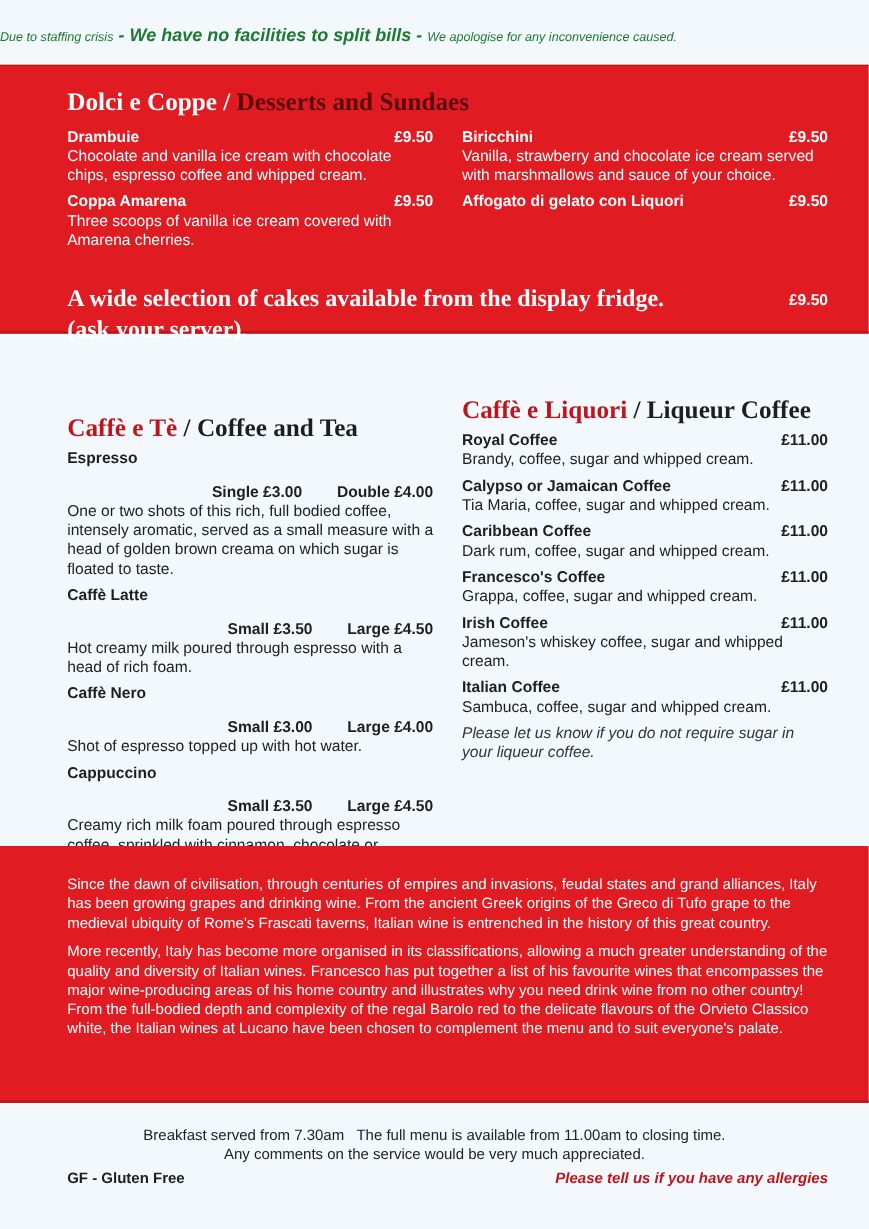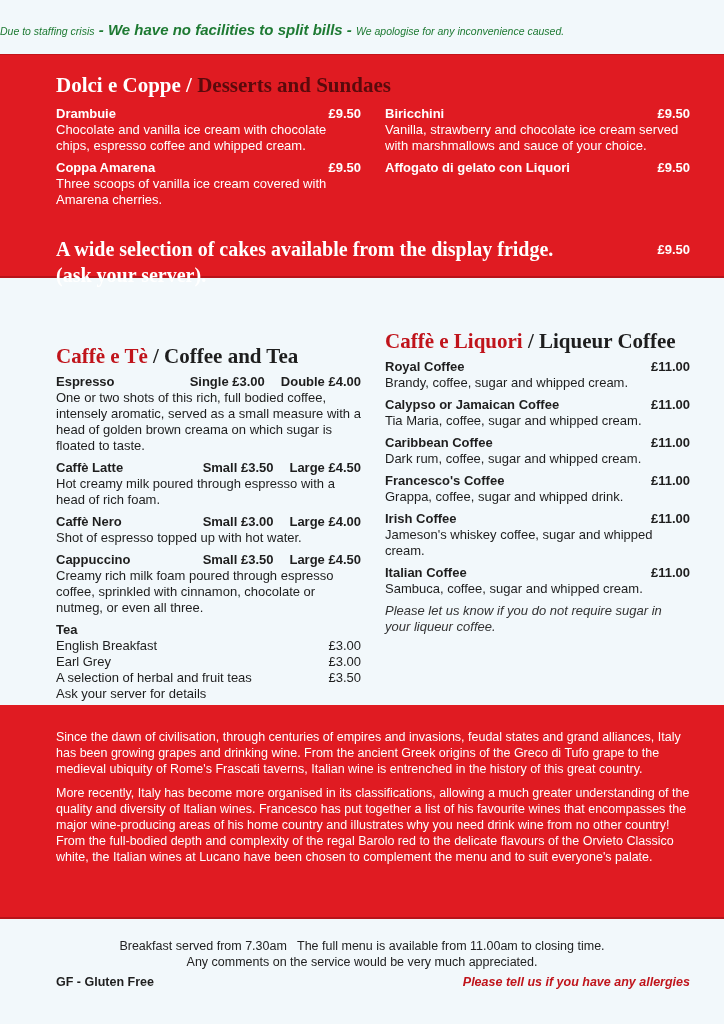--- a/index.html
+++ b/index.html
@@ -26,21 +26,21 @@
   .red-band .item-head, .red-band .item-desc { color: #fff; }
 
   .cakes { position: absolute; left: 56px; top: 181px; width: 634px; }
   .cakes .txt { font-family: "Liberation Serif", "DejaVu Serif", serif; font-weight: bold; font-size: 20px; line-height: 26px; color: #fff; }
   .cakes .price { position: absolute; right: 0; top: 6px; font-size: 13px; font-weight: bold; color: #fff; }
 
   .sec-title { font-family: "Liberation Serif", "DejaVu Serif", serif; font-weight: bold; font-size: 21px; white-space: nowrap; margin-bottom: 5px; }
   .sec-title .it { color: #c0141b; }
   .sec-title .en { color: #1e1e1e; }
 
-  .prices { display: flex; gap: 16px; }
+  .prices { display: flex; gap: 29px; margin-top: 28px; }
 
   .tea-head { font-weight: bold; font-size: 13px; line-height: 16px; margin-top: 3px; }
   .tea-row { display: flex; justify-content: space-between; font-size: 13px; line-height: 16px; }
   .tea-row .p { font-weight: normal; }
 
   .note { font-style: italic; font-size: 13px; line-height: 16px; color: #333; margin-top: 3px; }
 
   .wine-text { position: absolute; left: 56px; top: 24px; width: 636px; font-size: 12.5px; line-height: 16px; color: #fff; }
   .wine-text p { margin-bottom: 8px; }
 
@@ -188,21 +188,21 @@
         <span>Caribbean Coffee</span>
         <span>£11.00</span>
       </div>
     <div class="item-desc">Dark rum, coffee, sugar and whipped cream.</div>
   </div>
   <div class="item">
     <div class="item-head">
         <span>Francesco's Coffee</span>
         <span>£11.00</span>
       </div>
-    <div class="item-desc">Grappa, coffee, sugar and whipped drink.</div>
+    <div class="item-desc">Grappa, coffee, sugar and whipped cream.</div>
   </div>
   <div class="item">
     <div class="item-head">
         <span>Irish Coffee</span>
         <span>£11.00</span>
       </div>
     <div class="item-desc">Jameson's whiskey coffee, sugar and whipped cream.</div>
   </div>
   <div class="item">
     <div class="item-head">

